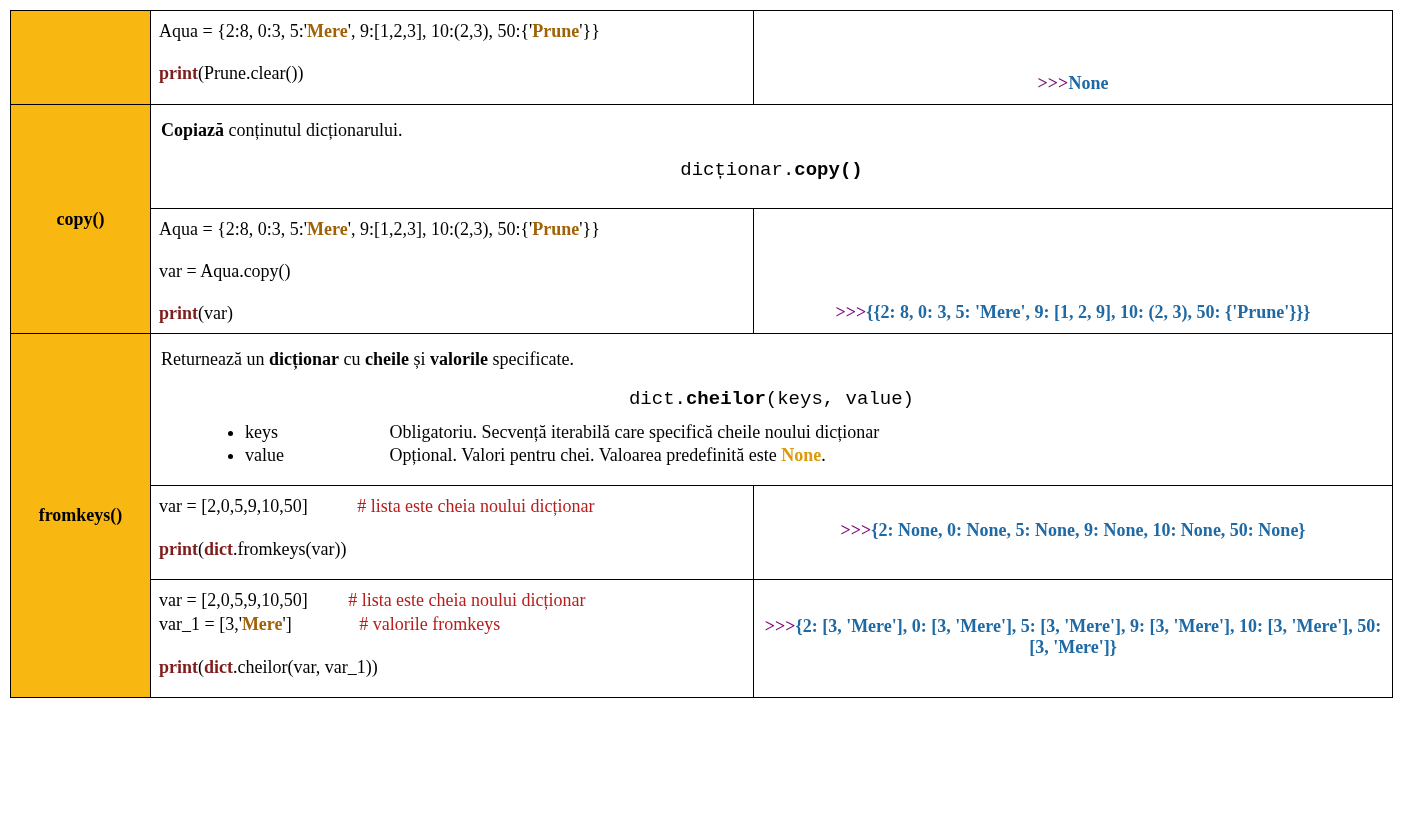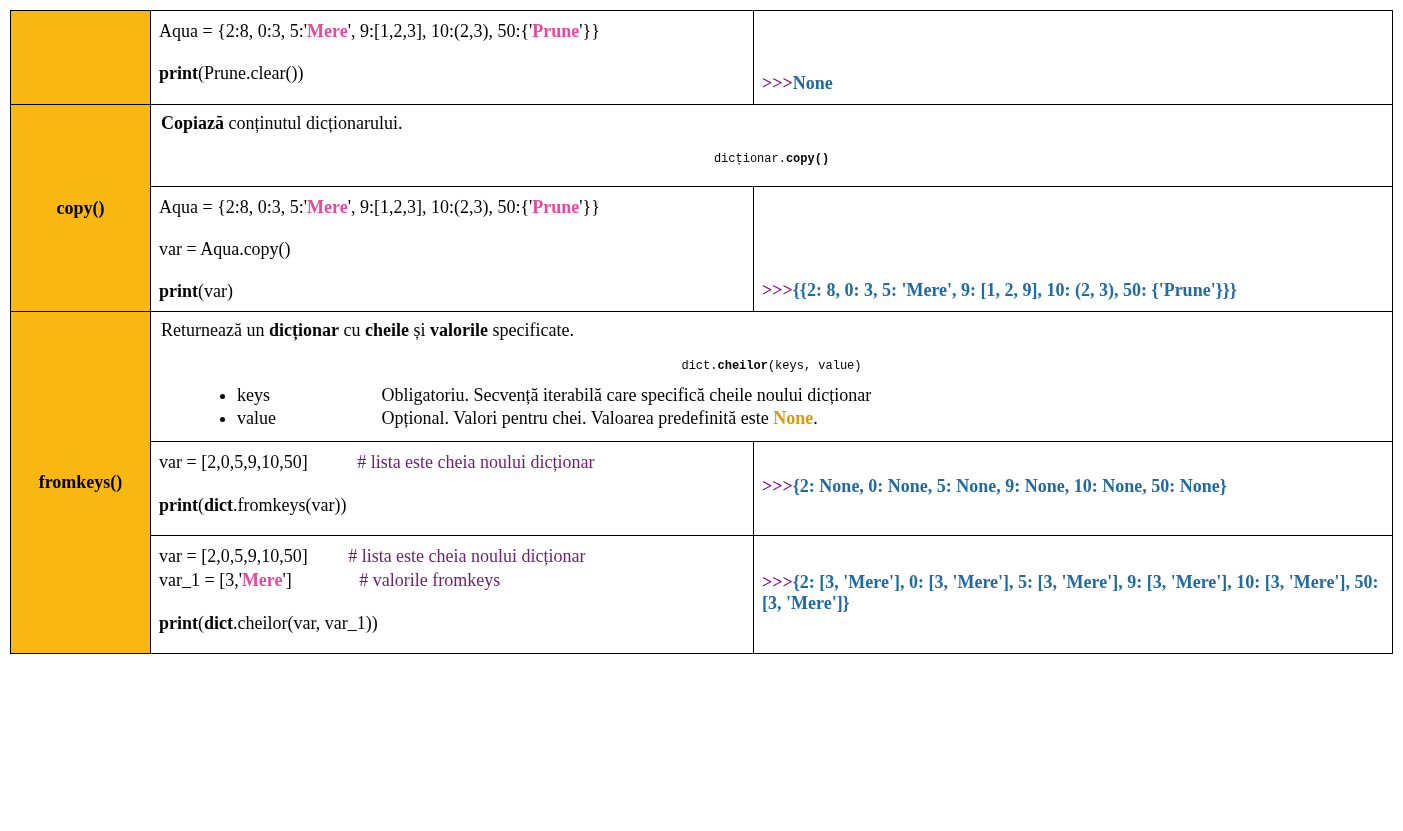--- a/index.html
+++ b/index.html
@@ -31,41 +31,42 @@
     width: 595px;
     font-family: "Liberation Serif", "Times New Roman", serif;
     line-height: 1.35;
     vertical-align: top;
     padding: 8px 8px 8px 8px;
   }
   td.output {
     font-family: "Liberation Serif", "Times New Roman", serif;
     vertical-align: bottom;
     padding-bottom: 10px;
+    text-align: center;
   }
   td.desc {
     vertical-align: top;
-    padding: 8px 10px;
+    padding: 15px 10px;
   }
   .b { font-weight: bold; }
-  .kw { color: #000000; font-weight: bold; }   
-  .str { color: #ec4899; font-weight: bold; }  
-  .cmt { color: #701a75; }                     
+  .kw { color: #7f1d1d; font-weight: bold; }   
+  .str { color: #a16207; font-weight: bold; }  
+  .cmt { color: #b91c1c; }                     
   .none { color: #d99b0b; font-weight: bold; } 
   .prompt { color: #7b0a7b; font-weight: bold; }
   .bluebold { color: #1f6aa5; font-weight: bold; }
-  .mono { font-family: "Liberation Mono", "Courier New", monospace; font-size: 12px; }
+  .mono { font-family: "Liberation Mono", "Courier New", monospace; font-size: 19px; }
   .syntax {
     text-align: center;
     margin: 18px 0 12px 0;
   }
   .params {
     margin: 6px 0 4px 28px;
   }
-  .params li { list-style-type: disc; margin: 2px 8px; }
+  .params li { list-style-type: disc; margin: 2px 16px; }
   .pname { display: inline-block; width: 140px; }
   .gap { display:block; height:18px; }
   .gap-small { display:block; height:10px; }
 </style>
 </head>
 <body>
 
 <table>
   <colgroup>
     <col style="width:140px">

